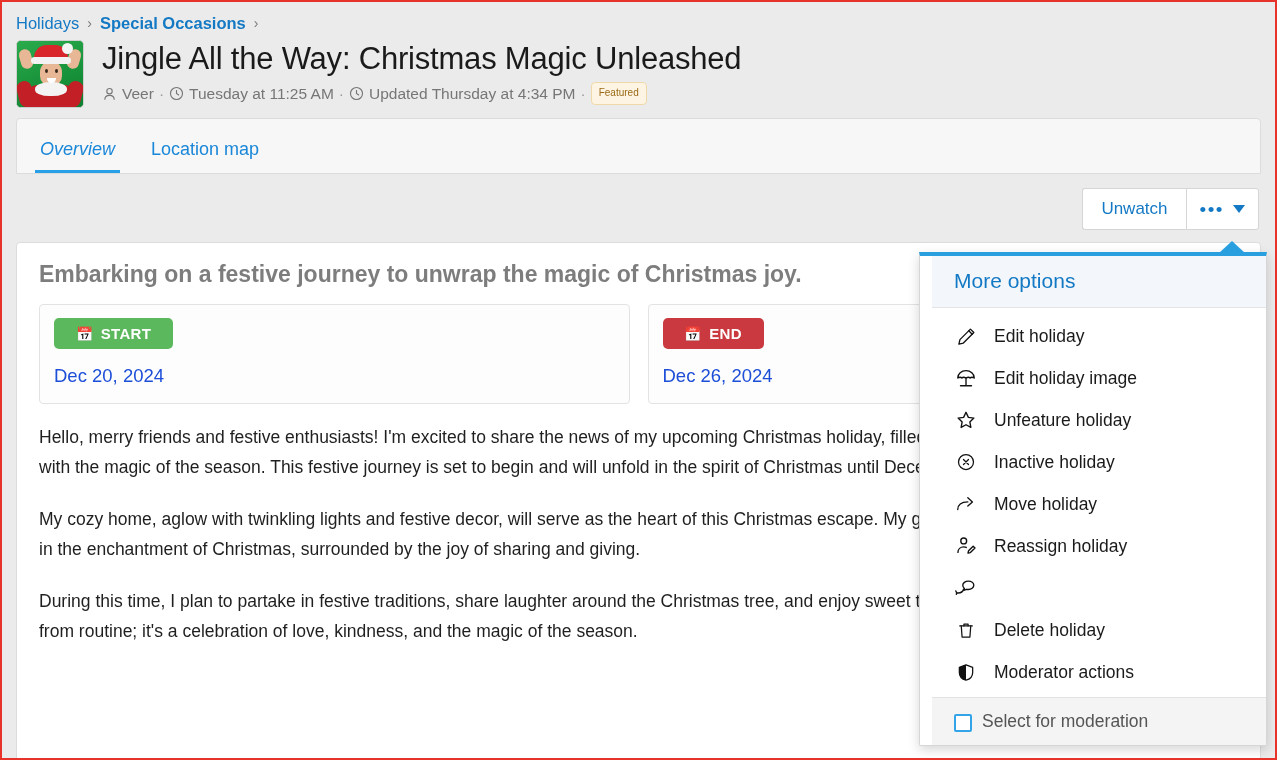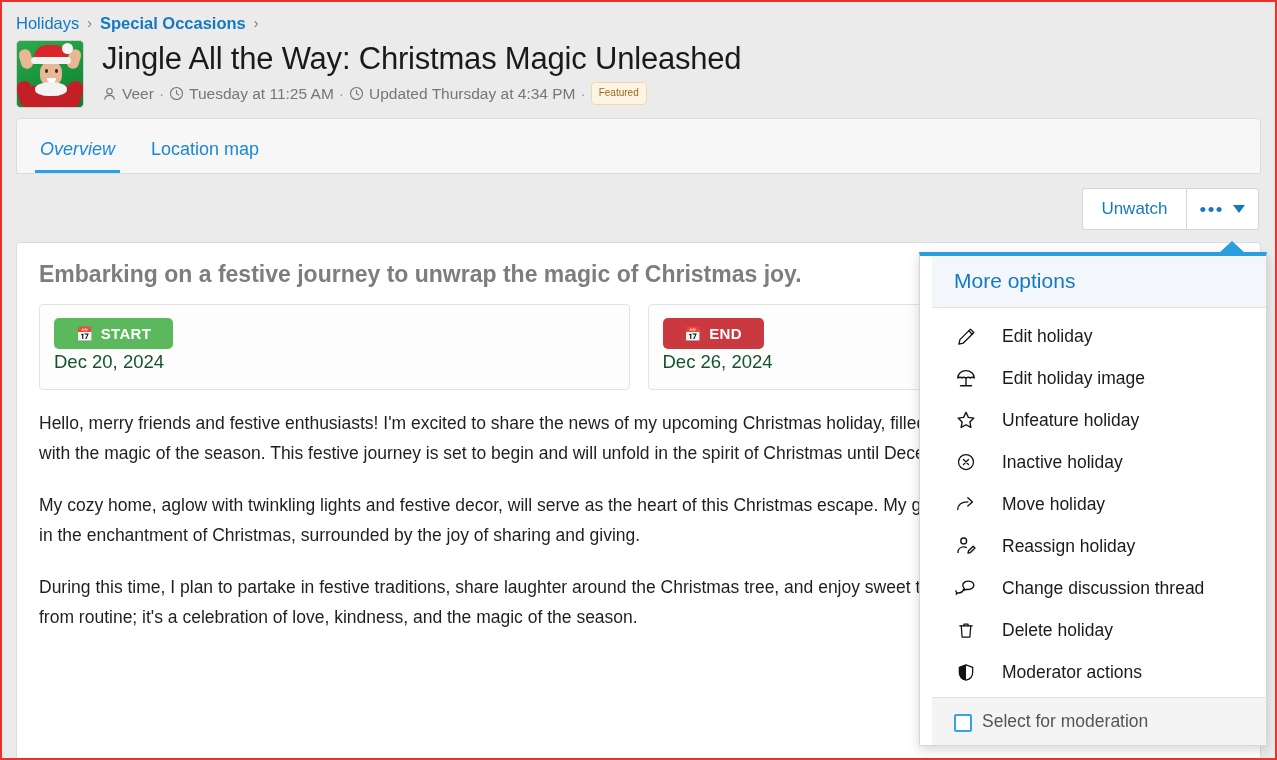--- a/index.html
+++ b/index.html
@@ -89,37 +89,37 @@
     border-radius: 4px; padding: 18px 22px 24px 22px; height: 520px;
   }
   .card-subtitle { font-size: 23px; font-weight: bold; color: #7d7d7d; margin-bottom: 16px; }
   .date-row { display: flex; gap: 18px; margin-bottom: 18px; }
   .date-box { flex: 1; border: 1px solid #e3e3e3; border-radius: 4px; background: #fdfdfd; padding: 13px 14px 16px 14px; }
   .pill { display: inline-flex; align-items: center; gap: 7px; color: #fff; font-size: 15px; font-weight: bold;
           border-radius: 5px; padding: 7px 22px; letter-spacing: .3px; }
   .pill.start { background: #5cb85c; }
   .pill.end { background: #c9393f; }
   .pill-ico { font-size: 14px; }
-  .date-val { font-size: 18.5px; color: #14532d; margin-top: 2px; }
+  .date-val { font-size: 18.5px; color: #1d4ed8; margin-top: 16px; }
   .para { font-size: 17.5px; line-height: 30px; color: #1f1f1f; margin: 0 0 22px 0; }
 
   
   .menu-wrap { position: absolute; left: 917px; top: 250px; width: 348px; z-index: 40; }
   .menu-arrow {
     position: absolute; top: -11px; left: 300px; width: 0; height: 0;
     border-left: 13px solid transparent; border-right: 13px solid transparent;
     border-bottom: 12px solid #2a9fe0;
   }
   .menu {
     background: #fff; border: 1px solid #d6d6d6; border-top: 4px solid #2a9fe0;
     box-shadow: 0 4px 12px rgba(0,0,0,.16); border-radius: 0 0 2px 2px; padding-left: 12px;
   }
   .menu-header { background: #f3f7fb; color: #1479c4; font-size: 21px; padding: 13px 22px 14px 22px; border-bottom: 1px solid #e4e4e4; }
   .menu-list { padding: 7px 0 4px 0; }
-  .menu-item { display: flex; align-items: center; gap: 24px; padding: 9px 22px; cursor: pointer; font-size: 17.5px; color: #1a1a1a; }
+  .menu-item { display: flex; align-items: center; gap: 16px; padding: 9px 22px; cursor: pointer; font-size: 17.5px; color: #1a1a1a; }
   .mi-icon { width: 24px; height: 24px; flex: 0 0 24px; display: flex; align-items: center; justify-content: center; }
   .mi-icon svg { display: block; }
   .menu-footer { background: #f4f4f4; border-top: 1px solid #e2e2e2; display: flex; align-items: flex-end; gap: 10px; padding: 13px 22px; cursor: pointer; }
   .chk { width: 18px; height: 18px; border: 2px solid #33a4e8; border-radius: 2px; background: #fff; flex: 0 0 18px; }
   .mf-label { font-size: 17.5px; color: #555; }
 </style>
 </head>
 <body>
 
 <div class="page">
@@ -290,21 +290,20 @@
           <span>Reassign holiday</span>
         </div>
 
         <div class="menu-item">
           <span class="mi-icon">
             <svg width="22" height="22" viewBox="0 0 24 24" fill="none" stroke="#111" stroke-width="1.5" stroke-linecap="round" stroke-linejoin="round">
               <path d="M14.5 4.5c3.3 0 6 2 6 4.6 0 2.5-2.7 4.6-6 4.6-.7 0-1.4-.1-2-.3l-3 1.3.8-2.2c-1.1-.8-1.8-2-1.8-3.4 0-2.6 2.7-4.6 6-4.6z"></path>
               <path d="M9.3 13.4c-.6 2.3-3 4-5.8 4-.5 0-1 0-1.4-.1l-.6 1.6.3-2c-.5-.5-.8-1.1-.9-1.7"></path>
             </svg>
           </span>
-          <span>Change discussion thread</span>
         </div>
 
         <div class="menu-item">
           <span class="mi-icon">
             <svg width="20" height="21" viewBox="0 0 24 24" fill="none" stroke="#111" stroke-width="1.5" stroke-linecap="round" stroke-linejoin="round">
               <path d="M4.5 6.5h15"></path>
                 <path d="M9.5 6.5V4.2h5v2.3"></path>
               <path d="M6.3 6.5l1 13.3h9.4l1-13.3"></path>
             </svg>
           </span>

